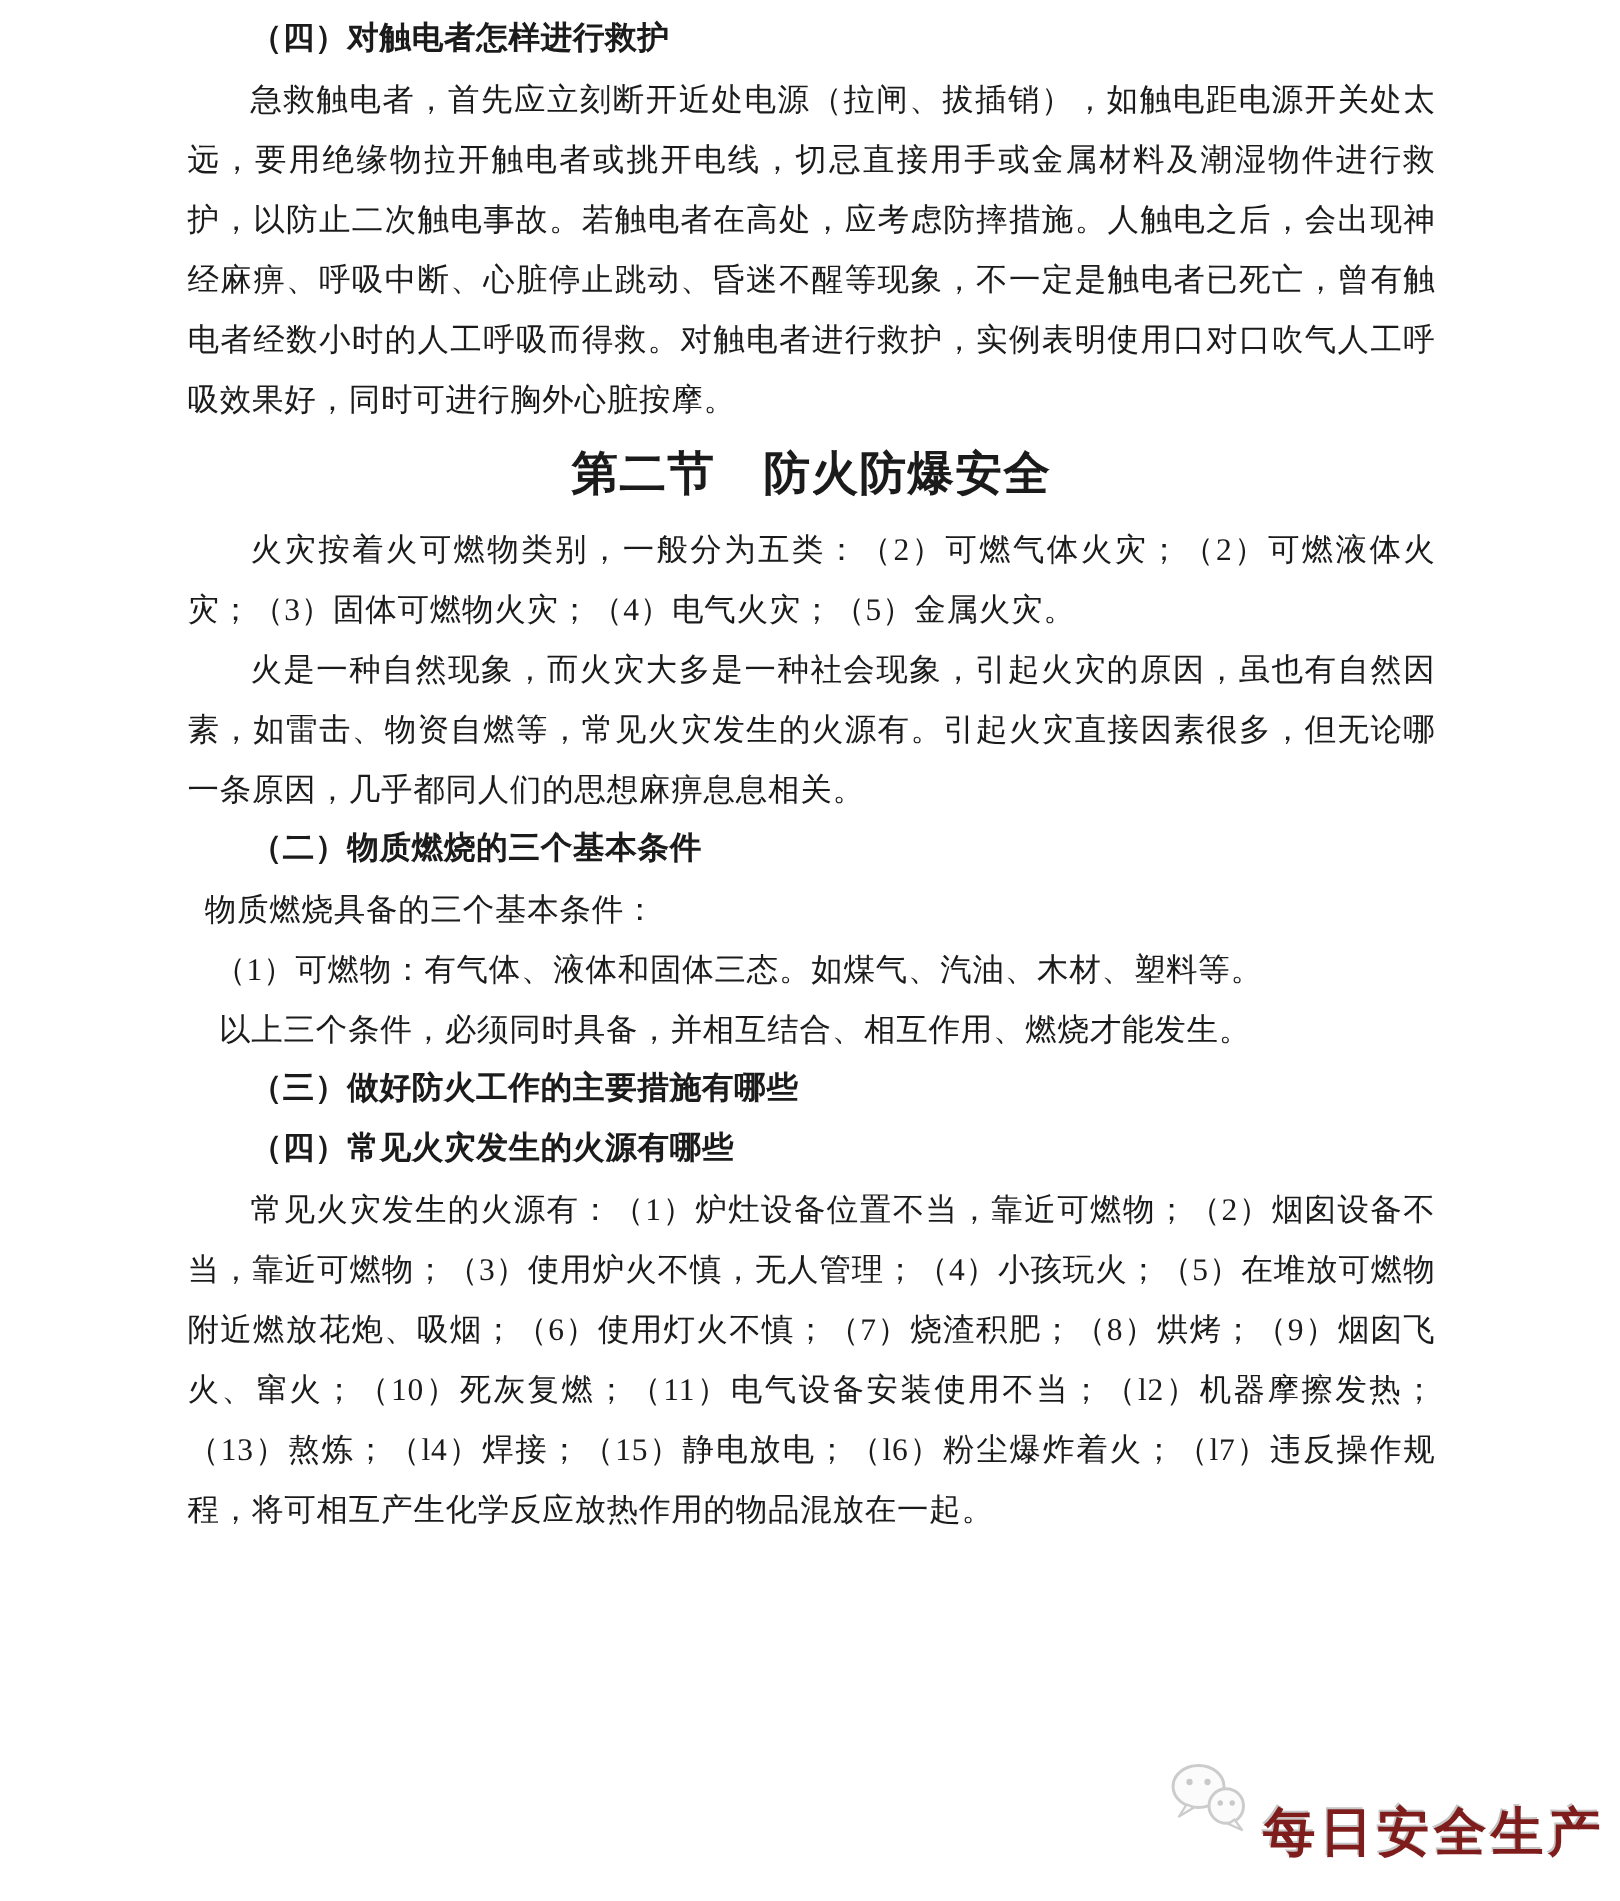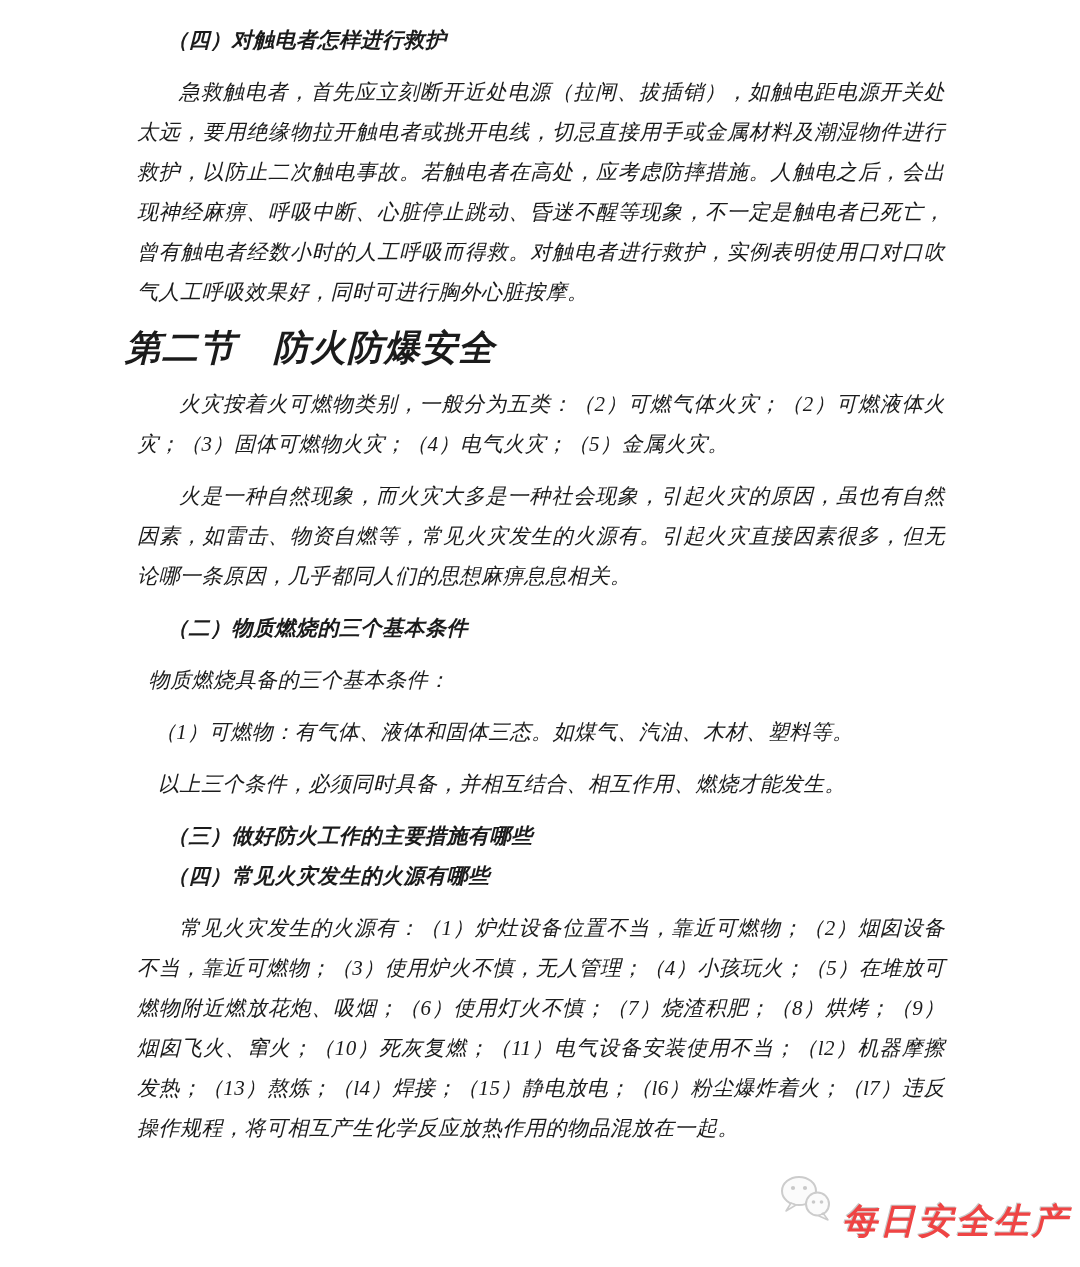--- a/index.html
+++ b/index.html
@@ -9,27 +9,26 @@
     width: 1080px;
     height: 1267px;
     overflow: hidden;
   }
   .page {
     position: relative;
     width: 1080px;
     height: 1267px;
     background: #ffffff;
     box-sizing: border-box;
-    padding: 20px 123px 0 125px;
+    padding: 6px 123px 0 125px;
     color: #1b1b1b;
     font-family: "Liberation Serif", "DejaVu Serif", serif;
-    font-style: italic;
   }
   .doc p {
-    margin: 12px;
+    margin: 0;
     font-size: 21px;
     line-height: 40px;
     text-align: justify;
     letter-spacing: 0.5px;
   }
   .doc p.indent-2 { text-indent: 2em; }
   .doc p.indent-half { text-indent: 0.55em; }
   .doc p.indent-item { text-indent: 0.85em; }
   .doc p.indent-1 { text-indent: 1em; }
   .doc h3 {
@@ -37,42 +36,43 @@
     font-size: 21px;
     line-height: 40px;
     font-weight: bold;
     text-indent: 2em;
     text-align: left;
     letter-spacing: 0.5px;
     font-family: "Liberation Sans", "DejaVu Sans", sans-serif;
   }
   .doc h1 {
     margin: 6px 0 6px 0;
-    font-size: 36px;
+    font-size: 31px;
     line-height: 48px;
     font-weight: bold;
     text-indent: 0;
     letter-spacing: 1px;
     font-family: "Liberation Sans", "DejaVu Sans", sans-serif;
+    text-align: center;
   }
   .watermark {
     position: absolute;
     right: 10px;
     bottom: 22px;
     display: flex;
     align-items: center;
     gap: 7px;
     user-select: none;
   }
   .watermark .wm-text {
     font-family: "Liberation Sans", "DejaVu Sans", sans-serif;
     font-size: 35px;
     font-weight: bold;
     letter-spacing: 3px;
-    color: #ef4444;
+    color: #7f1d1d;
     text-shadow: -1px -1px 0 #c6c6c6, 1px 1px 0 #ffffff;
     margin-top: 47px;
   }
   .watermark svg { display: block; }
 </style>
 </head>
 <body>
 
 <div class="page">
   <div class="doc">

